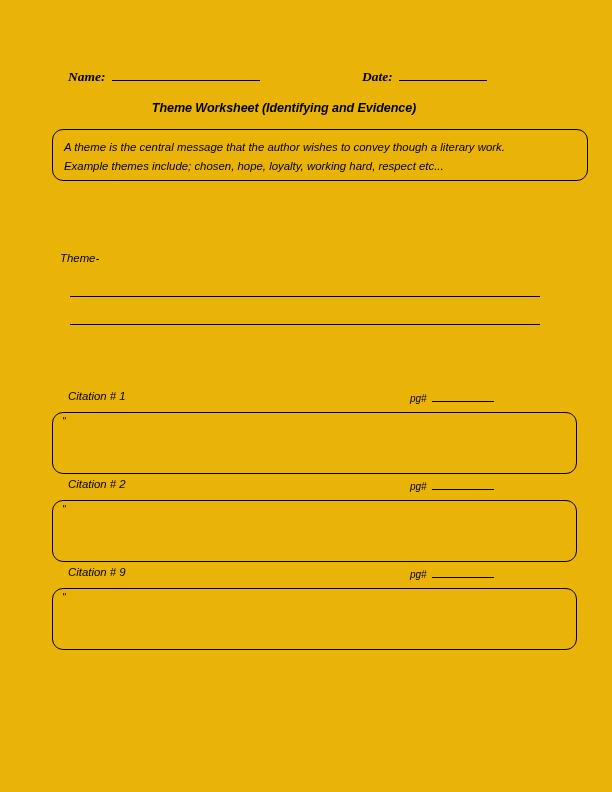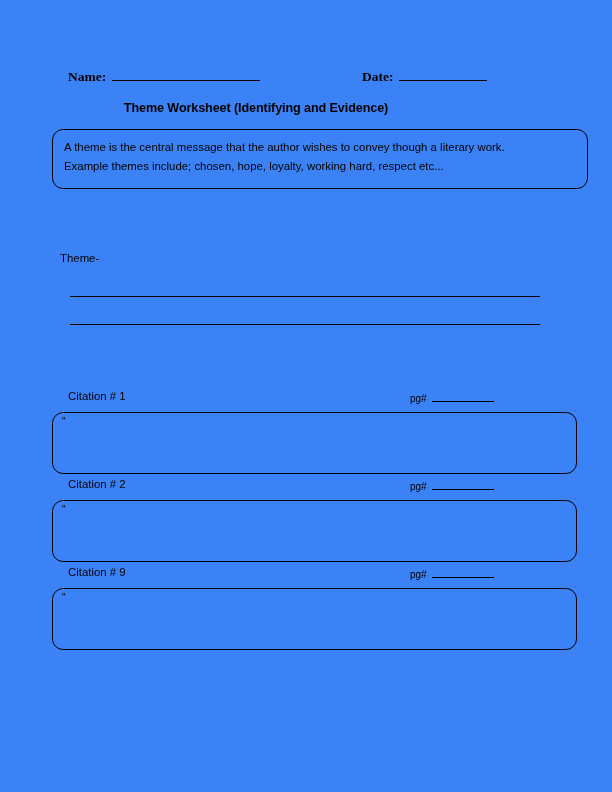--- a/index.html
+++ b/index.html
@@ -12,21 +12,22 @@
     height: 792px;
     position: relative;
     font-family: "Liberation Sans", sans-serif;
     color: #000000;
     overflow: hidden;
   }
 
   .page {
     position: absolute;
     inset: 0;
-    background: #3b82f6;
+    background: #eab308;
+    font-style: italic;
   }
 
   
   .header-row {
     position: absolute;
     left: 0;
     top: 68px;
     width: 612px;
     height: 22px;
   }
@@ -58,29 +59,30 @@
   .title {
     position: absolute;
     left: 0;
     top: 101px;
     width: 512px;
     text-align: center;
     font-family: "Liberation Sans", sans-serif;
     font-weight: bold;
     font-size: 12.6px;
     letter-spacing: -0.1px;
+    padding-left: 28px;
   }
 
   
   .definition-box {
     position: absolute;
     left: 52px;
     top: 129px;
     width: 536px;
-    height: 60px;
+    height: 52px;
     box-sizing: border-box;
     border: 1.1px solid #000;
     border-radius: 11px;
     padding: 8px 11px 0 11px;
   }
   .definition-line {
     font-size: 11.4px;
     line-height: 19px;
     white-space: nowrap;
   }

